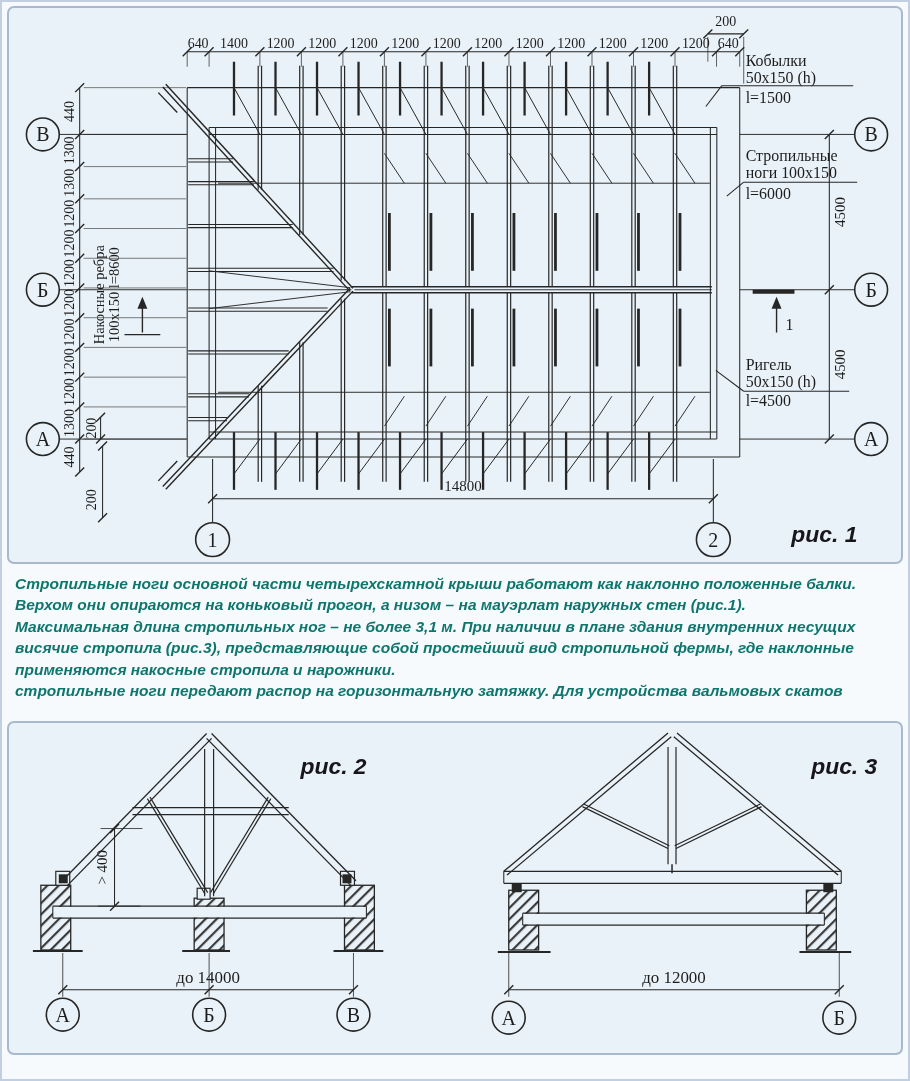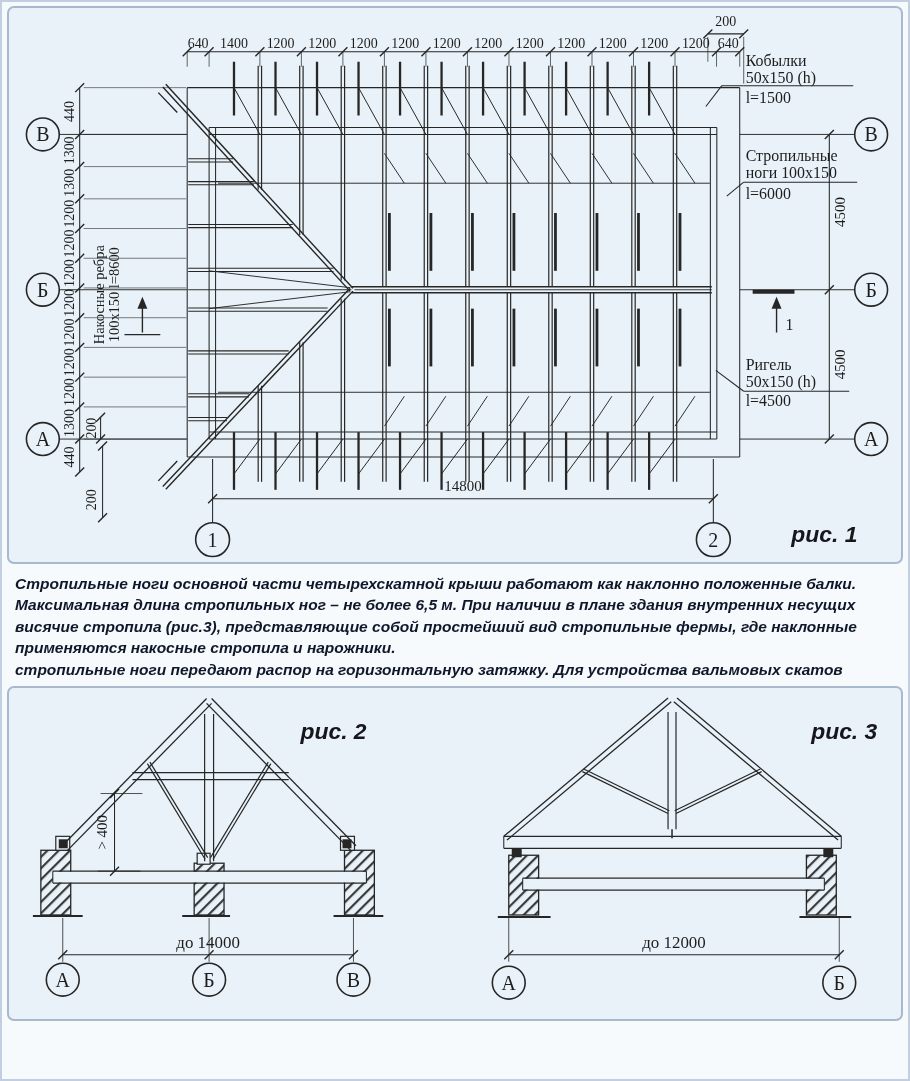--- a/index.html
+++ b/index.html
@@ -1,20 +1,20 @@
 <!DOCTYPE html>
 <html><head>
 <meta charset="utf-8">
 <style>
   html,body{margin:0;padding:0;background:#d8e2ee;}
   .page{width:910px;height:1081px;box-sizing:border-box;background:#f7fafd;
         border:2px solid #c2cfe1;padding:4px 5px;font-family:"Liberation Sans",sans-serif;}
   .panel{background:#e9f2f8;border:2px solid #a8b8cd;border-radius:7px;overflow:hidden;}
   .panel svg{display:block;width:100%;height:auto;}
-  .text-block{padding:9px 6px 6px 8px;color:#0f172a;font-style:italic;font-weight:bold;
+  .text-block{padding:9px 6px 19px 8px;color:#0f766e;font-style:italic;font-weight:bold;
               font-size:15.5px;line-height:21.5px;font-family:"Liberation Sans",sans-serif;}
   
   .dim{font-family:"Liberation Serif",serif;font-size:14px;fill:#1d1d1d;text-anchor:middle;}
   .dimbig{font-family:"Liberation Serif",serif;font-size:17px;fill:#1d1d1d;text-anchor:middle;}
   .lbl{font-family:"Liberation Serif",serif;font-size:16px;fill:#1d1d1d;text-anchor:start;}
   .ax{font-family:"Liberation Serif",serif;font-size:20px;fill:#1d1d1d;text-anchor:middle;}
   .cap{font-family:"Liberation Sans",sans-serif;font-size:23px;font-style:italic;font-weight:bold;
        fill:#16161c;text-anchor:middle;}
   .wht{fill:#e9f2f8;stroke:#262626;stroke-width:1.2;}
   .sq{fill:#262626;}
@@ -367,22 +367,23 @@
         <circle class="axc" cx="713.5" cy="538" r="17"></circle>
           <text class="ax" x="713.5" y="545">2</text>
       </g>
 
       <text class="cap" x="825" y="540">рис. 1</text>
     </svg>
   </div>
 
   <div class="text-block">
     <div>Стропильные ноги основной части четырехскатной крыши работают как наклонно положенные балки.</div>
-    <div>Максимальная длина стропильных ног – не более 6,5 м. При наличии в плане здания внутренних несущих</div>
-    <div>висячие стропила (рис.3), представляющие собой простейший вид стропильные фермы, где наклонные</div>
+    <div>Верхом они опираются на коньковый прогон, а низом – на мауэрлат наружных стен (рис.1).</div>
+    <div>Максимальная длина стропильных ног – не более 3,1 м. При наличии в плане здания внутренних несущих</div>
+    <div>висячие стропила (рис.3), представляющие собой простейший вид стропильной фермы, где наклонные</div>
     <div>применяются накосные стропила и нарожники.</div>
     <div>стропильные ноги передают распор на горизонтальную затяжку. Для устройства вальмовых скатов</div>
   </div>
 
   <div class="panel">
     <svg viewBox="6 744 896 332">
       <defs>
         <pattern id="hh" patternUnits="userSpaceOnUse" width="8" height="8" patternTransform="rotate(45)">
           <rect width="8" height="8" fill="#e9f2f8"></rect>
           <line x1="1" y1="0" x2="1" y2="8" stroke="#3a3a3a" stroke-width="2.4"></line>

